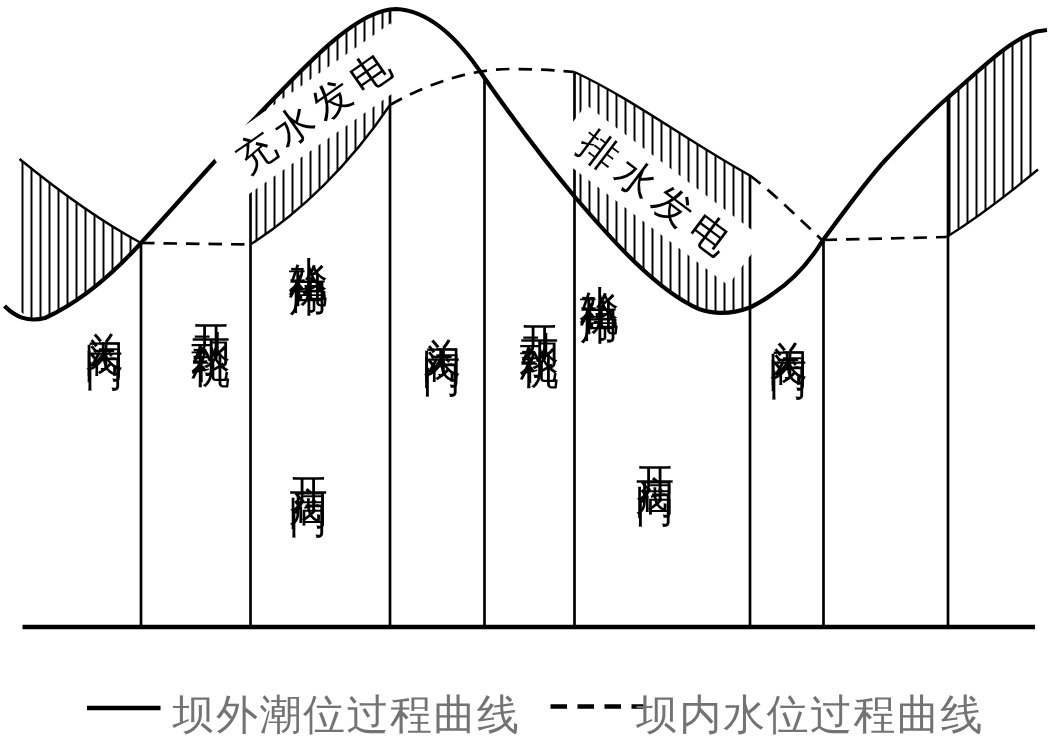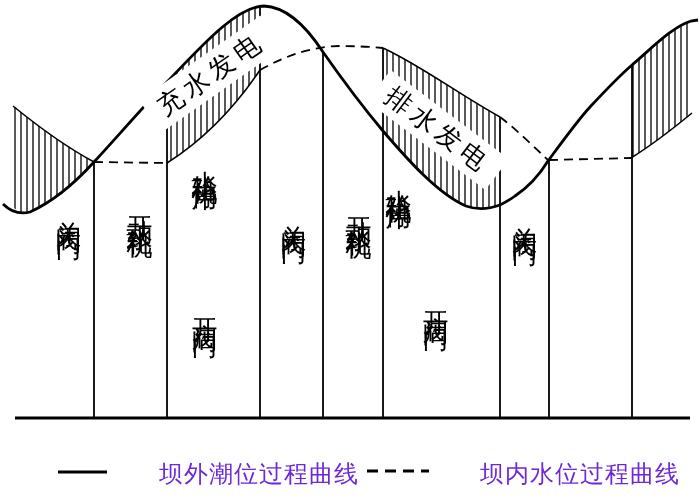--- a/index.html
+++ b/index.html
@@ -11,21 +11,21 @@
   .vlabel{
     position:absolute;writing-mode:vertical-rl;text-orientation:upright;
     font-size:26px;line-height:30px;letter-spacing:4px;color:#000;
     white-space:nowrap;
   }
   .rlabel{
     position:absolute;background:#ffffff;font-size:26px;letter-spacing:5px;
     white-space:nowrap;padding:2px 12px;color:#000;
   }
   .legend-label{
-    position:absolute;font-size:24px;letter-spacing:1px;color:#6d28d9;white-space:nowrap;margin-left:44px;
+    position:absolute;font-size:28px;letter-spacing:1px;color:#737373;white-space:nowrap;
   }
 </style>
 </head>
 <body>
 
 <div class="stage">
 
   <svg width="700" height="500" viewBox="0 0 700 500">
     <defs>
       <pattern id="hatch" width="6" height="10" patternUnits="userSpaceOnUse">
@@ -84,15 +84,15 @@
   <div class="vlabel" style="left:279px;top:204px;">关闭阀门</div>
   <div class="vlabel" style="left:344px;top:197px;">开动水轮机</div>
   <div class="vlabel" style="left:384px;top:169px;">水轮机停用</div>
   <div class="vlabel" style="left:421px;top:291px;">开启阀门</div>
   <div class="vlabel" style="left:510px;top:206px;">关闭阀门</div>
 
   <div class="rlabel" style="left:211px;top:74px;transform:translate(-50%,-50%) rotate(-35deg);">充水发电</div>
   <div class="rlabel" style="left:438px;top:130px;transform:translate(-50%,-50%) rotate(37deg);">排水发电</div>
 
   <div class="legend-label" style="left:115px;top:458px;">坝外潮位过程曲线</div>
-  <div class="legend-label" style="left:436px;top:458px;">坝内水位过程曲线</div>
+  <div class="legend-label" style="left:424px;top:458px;">坝内水位过程曲线</div>
 
 </div>
 
 </body></html>

